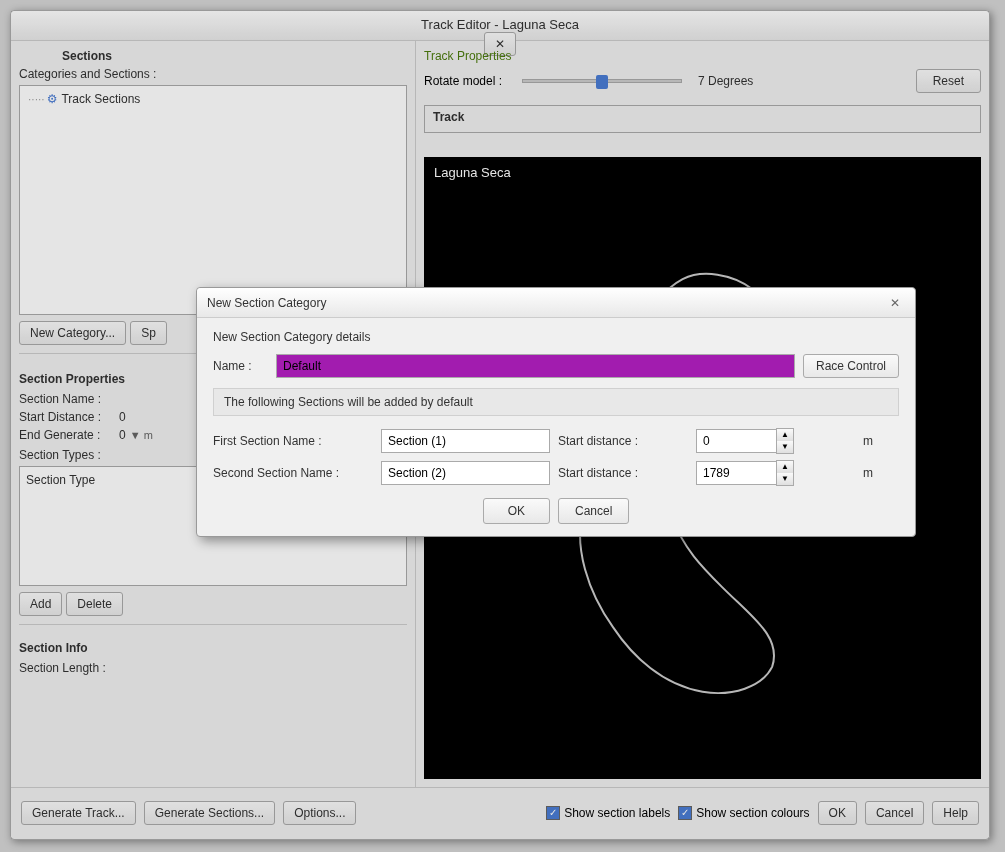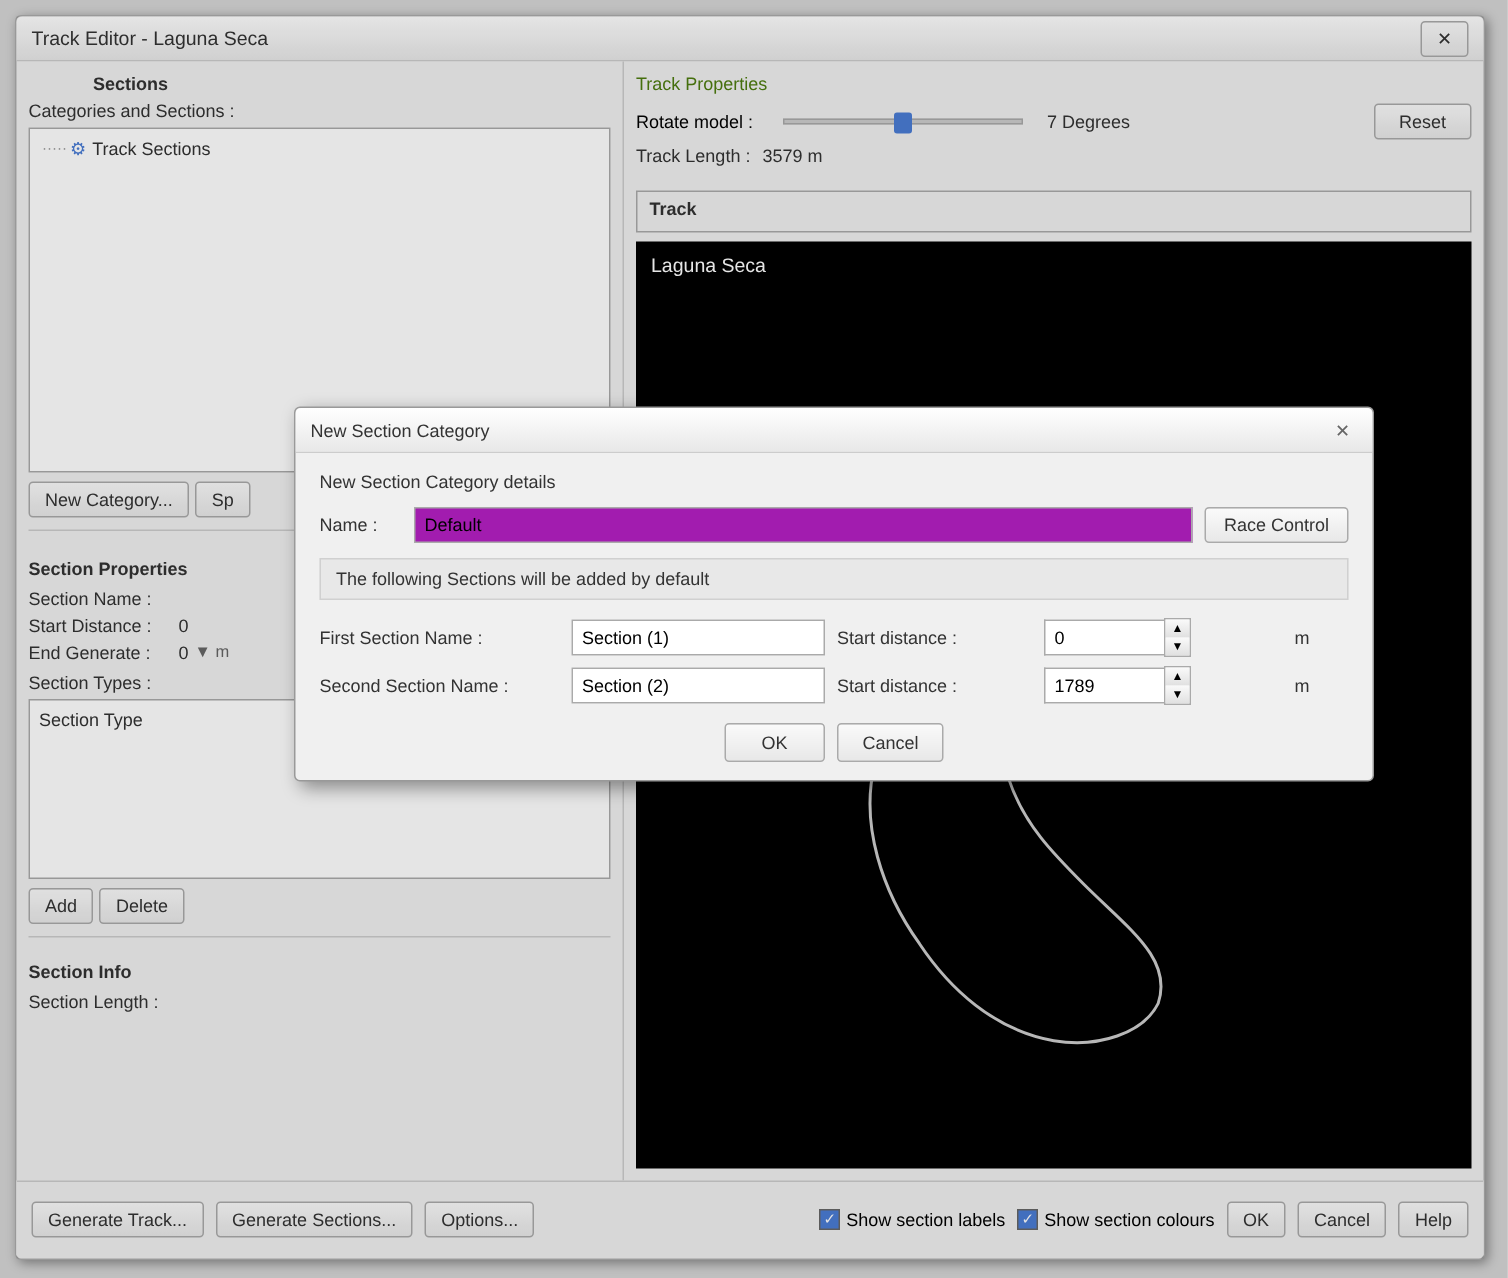--- a/index.html
+++ b/index.html
@@ -27,20 +27,21 @@
 
     .title-bar {
       background: linear-gradient(to bottom, #ffffff, #e8e8e8);
       border-bottom: 1px solid #ccc;
       padding: 6px 10px;
       display: flex;
       align-items: center;
       justify-content: space-between;
       border-radius: 4px 4px 0 0;
       height: 30px;
+      flex-direction: column;
     }
 
     .title-bar-title {
       font-size: 13px;
       color: #333;
     }
 
     .title-close {
       cursor: pointer;
       font-size: 14px;
@@ -261,21 +262,21 @@
       position: absolute;
       top: 0;
       left: 0;
       width: 100%;
       height: 100%;
     }
 
     .track-group-box {
       border: 1px solid #aaa;
       padding: 4px 8px;
-      margin-bottom: 6px;
+      margin-bottom: 24px;
     }
 
     .track-group-title {
       font-size: 12px;
       font-weight: bold;
       color: #333;
       margin-bottom: 4px;
     }
 
     
@@ -326,21 +327,21 @@
       width: 100%;
       height: 100%;
       background: rgba(0,0,0,0.1);
       display: flex;
       align-items: flex-start;
       justify-content: flex-start;
     }
 
     .modal-dialog {
       position: absolute;
-      top: 260px;
+      top: 276px;
       left: 185px;
       width: 720px;
       background: #f0f0f0;
       border: 1px solid #999;
       border-radius: 4px;
       box-shadow: 4px 4px 12px rgba(0,0,0,0.4);
     }
 
     .modal-title-bar {
       background: linear-gradient(to bottom, #ffffff, #e8e8e8);
@@ -573,24 +574,20 @@
           <div class="rotate-row">
             <span class="rotate-label">Rotate model :</span>
             <div class="slider-container">
               <div class="slider">
                 <div class="slider-thumb"></div>
               </div>
             </div>
             <span class="degrees-label">7 Degrees</span>
             <button class="btn reset-btn">Reset</button>
           </div>
-          <div class="track-length-row">
-            <span style="font-size:12px; color:#333;">Track Length :</span>
-            <span style="font-size:12px; color:#333;">3579 m</span>
-          </div>
         </div>
 
         <div class="track-group-box">
           <div class="track-group-title">Track</div>
         </div>
 
         <div class="track-canvas">
           <span class="track-canvas-label">Laguna Seca</span>
           <svg viewBox="0 0 560 500">
 

